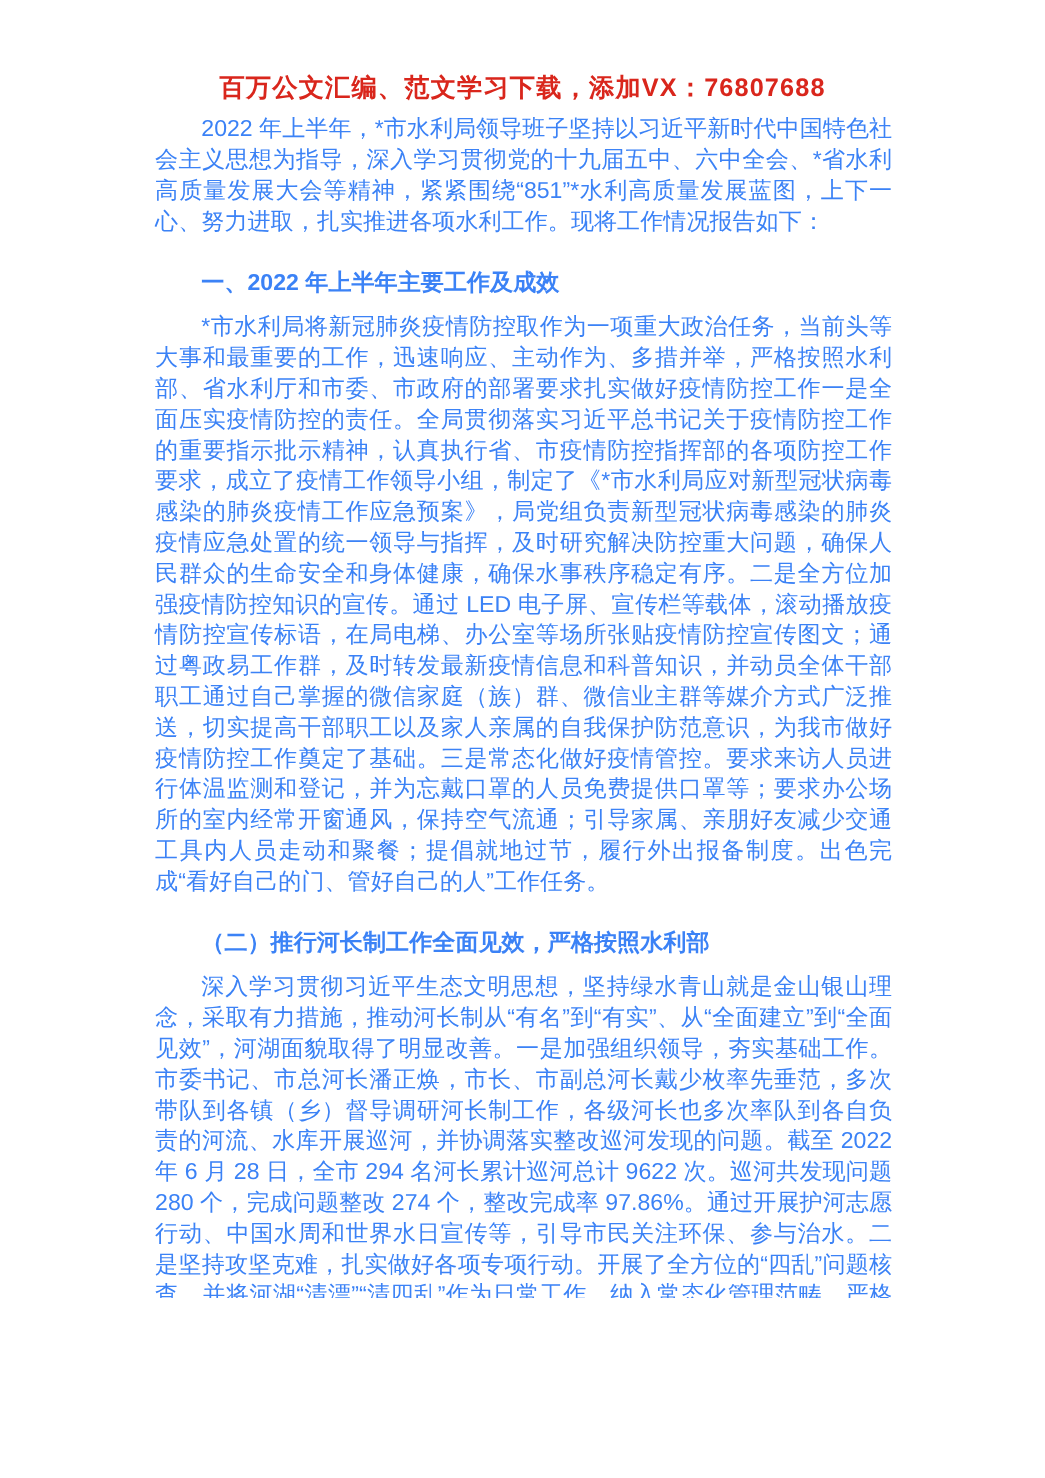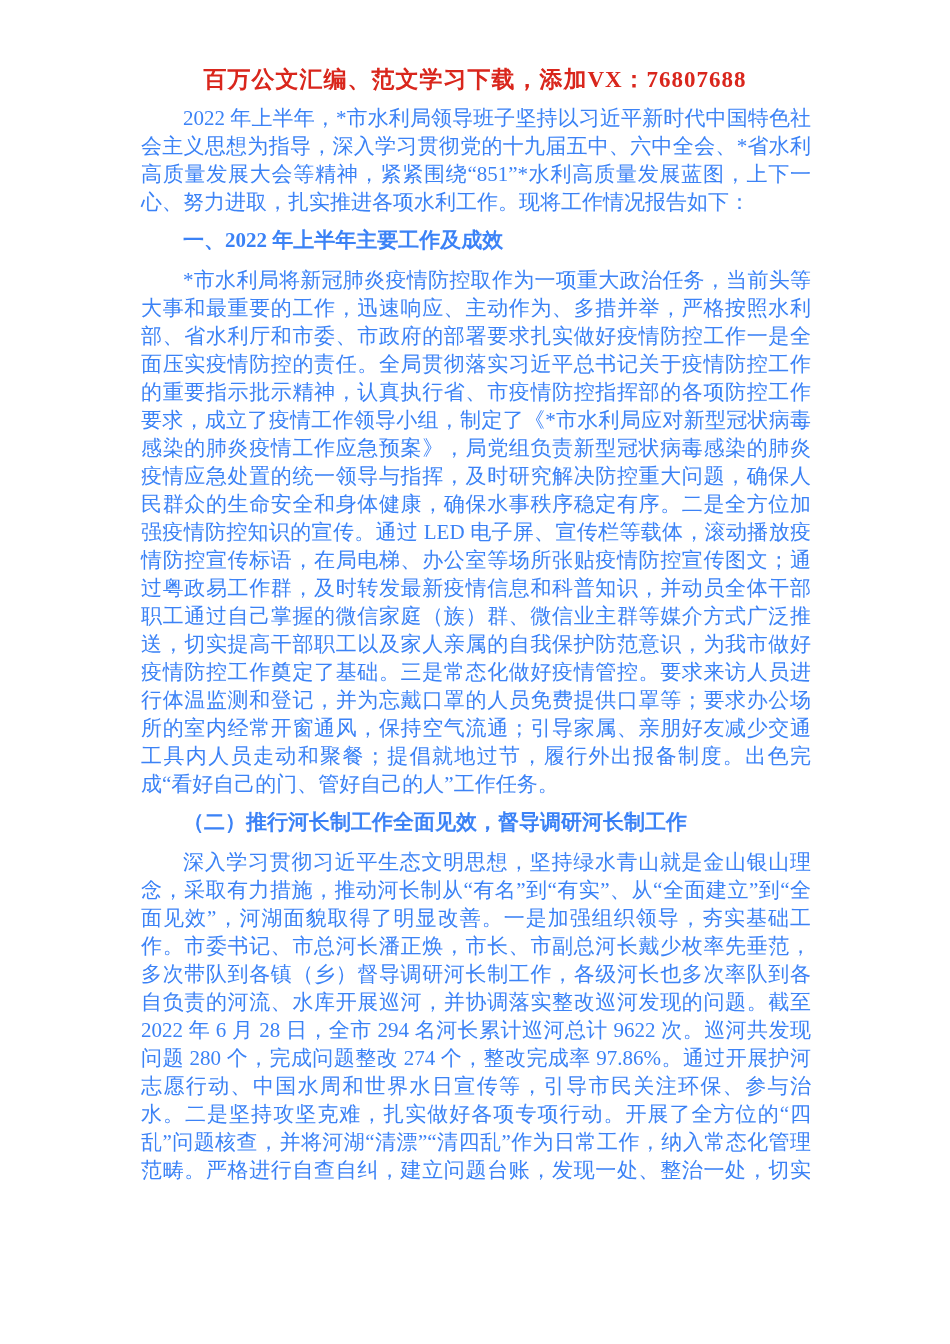--- a/index.html
+++ b/index.html
@@ -6,21 +6,21 @@
     margin: 0;
     padding: 0;
     background: #ffffff;
   }
   .page {
     position: relative;
     width: 950px;
     height: 1180px;
     background: #ffffff;
     overflow: hidden;
-    font-family: Liberation Serif, serif;
+    font-family: Liberation Sans, sans-serif;
     color: #000000;
   }
   .notice {
     position: absolute;
     top: 64px;
     left: 0;
     width: 100%;
     text-align: center;
     font-size: 23px;
     font-weight: bold;
@@ -37,34 +37,34 @@
     text-align: justify;
     text-justify: inter-ideograph;
     color: #3b82f6;
   }
   .content p {
     margin: 0;
     text-indent: 42px;
   }
   .content p.heading {
     font-weight: bold;
-    margin: 10px 0 12px 0;
+    margin: 28px 0 12px 0;
   }
 </style>
 </head>
 <body>
 
 <div class="page">
   <div class="notice">百万公文汇编、范文学习下载，添加VX：76807688</div>
 
   <div class="content">
     <p>2022 年上半年，*市水利局领导班子坚持以习近平新时代中国特色社会主义思想为指导，深入学习贯彻党的十九届五中、六中全会、*省水利高质量发展大会等精神，紧紧围绕“851”*水利高质量发展蓝图，上下一心、努力进取，扎实推进各项水利工作。现将工作情况报告如下：</p>
 
     <p class="heading">一、2022 年上半年主要工作及成效</p>
 
 
     <p>*市水利局将新冠肺炎疫情防控取作为一项重大政治任务，当前头等大事和最重要的工作，迅速响应、主动作为、多措并举，严格按照水利部、省水利厅和市委、市政府的部署要求扎实做好疫情防控工作一是全面压实疫情防控的责任。全局贯彻落实习近平总书记关于疫情防控工作的重要指示批示精神，认真执行省、市疫情防控指挥部的各项防控工作要求，成立了疫情工作领导小组，制定了《*市水利局应对新型冠状病毒感染的肺炎疫情工作应急预案》，局党组负责新型冠状病毒感染的肺炎疫情应急处置的统一领导与指挥，及时研究解决防控重大问题，确保人民群众的生命安全和身体健康，确保水事秩序稳定有序。二是全方位加强疫情防控知识的宣传。通过 LED 电子屏、宣传栏等载体，滚动播放疫情防控宣传标语，在局电梯、办公室等场所张贴疫情防控宣传图文；通过粤政易工作群，及时转发最新疫情信息和科普知识，并动员全体干部职工通过自己掌握的微信家庭（族）群、微信业主群等媒介方式广泛推送，切实提高干部职工以及家人亲属的自我保护防范意识，为我市做好疫情防控工作奠定了基础。三是常态化做好疫情管控。要求来访人员进行体温监测和登记，并为忘戴口罩的人员免费提供口罩等；要求办公场所的室内经常开窗通风，保持空气流通；引导家属、亲朋好友减少交通工具内人员走动和聚餐；提倡就地过节，履行外出报备制度。出色完成“看好自己的门、管好自己的人”工作任务。</p>
 
-    <p class="heading">（二）推行河长制工作全面见效，督导调研河长制工作</p>
+    <p class="heading">（二）推行河长制工作全面见效，严格按照水利部</p>
 
     <p>深入学习贯彻习近平生态文明思想，坚持绿水青山就是金山银山理念，采取有力措施，推动河长制从“有名”到“有实”、从“全面建立”到“全面见效”，河湖面貌取得了明显改善。一是加强组织领导，夯实基础工作。市委书记、市总河长潘正焕，市长、市副总河长戴少枚率先垂范，多次带队到各镇（乡）督导调研河长制工作，各级河长也多次率队到各自负责的河流、水库开展巡河，并协调落实整改巡河发现的问题。截至 2022 年 6 月 28 日，全市 294 名河长累计巡河总计 9622 次。巡河共发现问题 280 个，完成问题整改 274 个，整改完成率 97.86%。通过开展护河志愿行动、中国水周和世界水日宣传等，引导市民关注环保、参与治水。二是坚持攻坚克难，扎实做好各项专项行动。开展了全方位的“四乱”问题核查，并将河湖“清漂”“清四乱”作为日常工作，纳入常态化管理范畴。严格进行自查自纠，建立问题台账，发现一处、整治一处，切实做到边查边改、应改尽改。截</p>
   </div>
 </div>
 
 </body></html>

